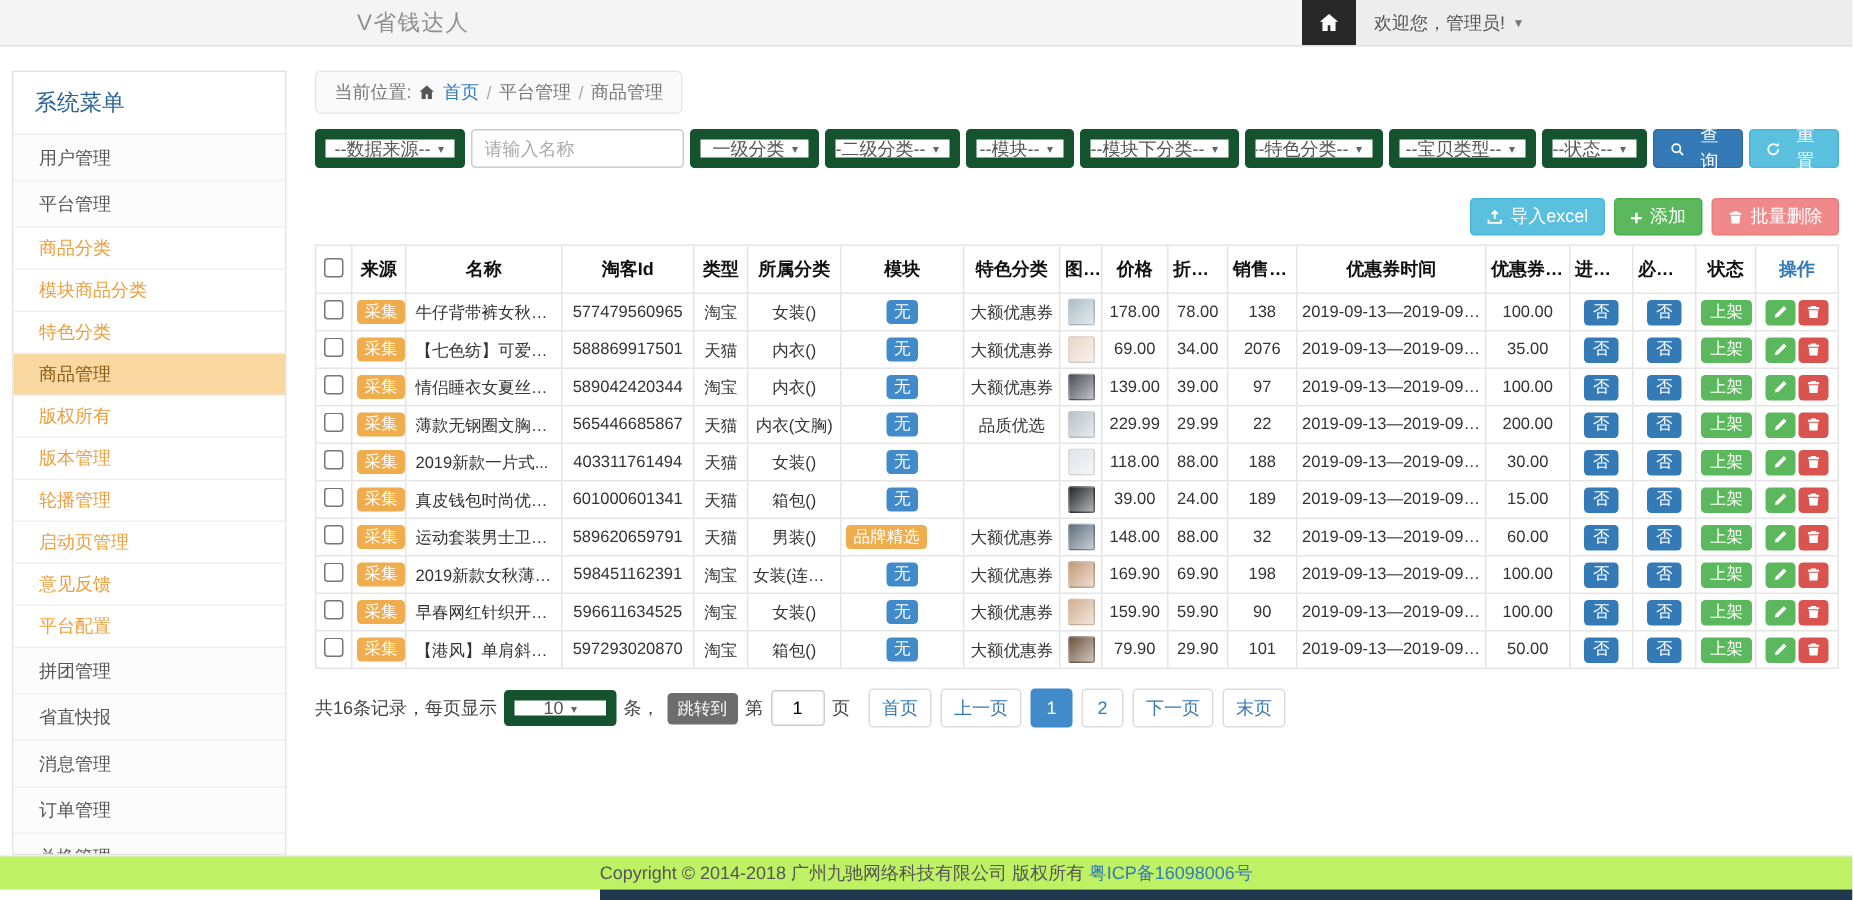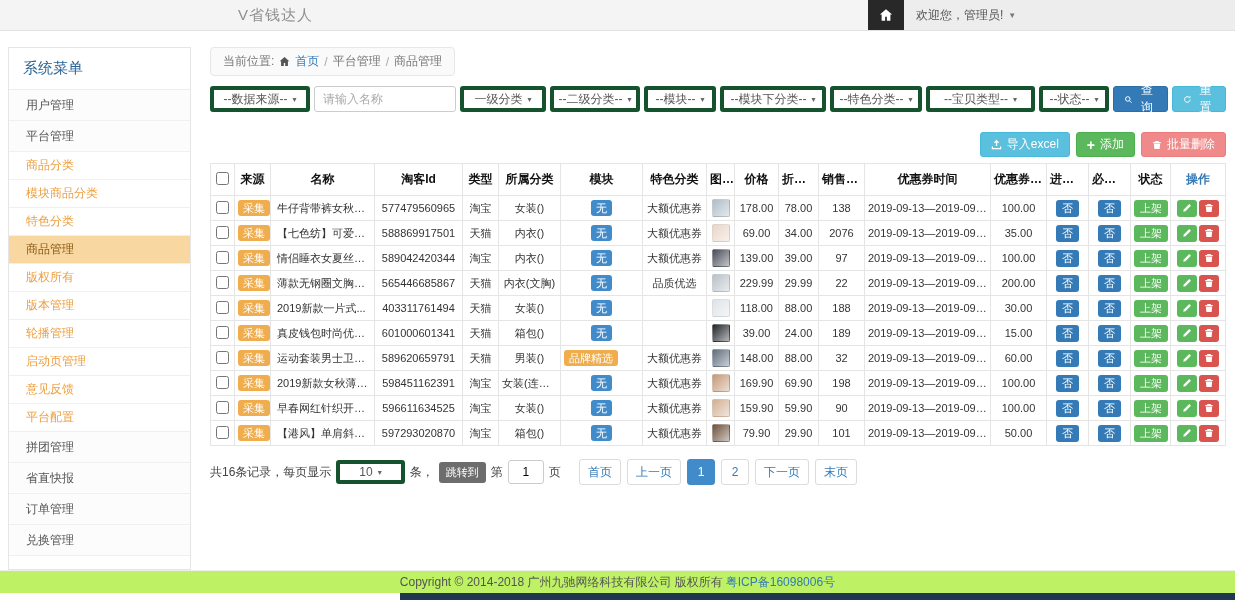--- a/index.html
+++ b/index.html
@@ -23,21 +23,21 @@
   .side-item.sub.active{background:#f9d7a0;color:#8a5a16}
 
   
   .main{position:absolute;left:210px;top:31px;width:1016px}
   .breadcrumb{display:inline-flex;align-items:center;gap:5px;margin-top:16px;background:#fafafa;border:1px solid #e7e7e7;border-radius:4px;padding:5px 12px;color:#777}
   .crumb-link{color:var(--primary,#337ab7);cursor:pointer}
   .crumb-sep{color:#aaa}
 
   .filter-bar{display:flex;align-items:center;gap:4px;margin-top:10px;flex-wrap:nowrap}
   .filter-controls{display:flex;align-items:center;gap:4px}
-  .sel{display:inline-flex;align-items:center;justify-content:center;height:26px;border:4px solid #14532d;border-radius:3px;background:#fff;padding:0 7px;color:#555;cursor:pointer;white-space:nowrap;font-size:12px;overflow:hidden}
+  .sel{display:inline-flex;align-items:center;justify-content:flex-end;height:26px;border:7px solid #14532d;border-radius:3px;background:#fff;padding:0 7px;color:#555;cursor:pointer;white-space:nowrap;font-size:12px;overflow:hidden}
   .sel .caret{font-size:8px;color:#666;margin-left:5px;flex:none}
   .txt-input{height:26px;border:1px solid #ccc;border-radius:3px;padding:0 8px;font:inherit;color:#333}
   .txt-input::placeholder{color:#aaa}
 
   .btn{display:inline-flex;align-items:center;gap:5px;height:26px;padding:0 10px;border:1px solid transparent;border-radius:3px;color:#fff;font:inherit;cursor:pointer}
   .btn-primary{background:var(--primary,#337ab7);border-color:#2e6da4}
   .btn-info{background:var(--info,#5bc0de);border-color:#46b8da}
   .btn-success{background:var(--success,#5cb85c);border-color:#4cae4c}
   .btn-pink{background:#f08a8a;border-color:#ec7b7b}
   .plus{font-size:14px;line-height:12px;font-weight:bold}
@@ -104,20 +104,21 @@
       <div class="side-item sub">特色分类</div>
       <div class="side-item sub active">商品管理</div>
       <div class="side-item sub">版权所有</div>
       <div class="side-item sub">版本管理</div>
       <div class="side-item sub">轮播管理</div>
       <div class="side-item sub">启动页管理</div>
       <div class="side-item sub">意见反馈</div>
       <div class="side-item sub">平台配置</div>
       <div class="side-item top">拼团管理</div>
       <div class="side-item top">省直快报</div>
+      <div class="side-item top">消息管理</div>
       <div class="side-item top">订单管理</div>
       <div class="side-item top">兑换管理</div>
     </div>
 </div>
 
 <div class="main">
 
   <div class="breadcrumb">
     <span>当前位置:</span>
     <svg width="11" height="11" viewBox="0 0 16 16" fill="#555">
@@ -150,21 +151,21 @@
           <span class="caret">▾</span>
         </div>
         <div class="sel" style="width: 106px;">
           <span>--模块下分类--</span>
           <span class="caret">▾</span>
         </div>
         <div class="sel" style="width: 92px;">
           <span>--特色分类--</span>
           <span class="caret">▾</span>
         </div>
-        <div class="sel" style="width: 109px;">
+        <div class="sel" style="width: 98px;">
           <span>--宝贝类型--</span>
           <span class="caret">▾</span>
         </div>
         <div class="sel" style="width: 70px;">
           <span>--状态--</span>
           <span class="caret">▾</span>
         </div>
       </div>
     <button class="btn btn-primary">
       <svg width="11" height="11" viewBox="0 0 16 16">

